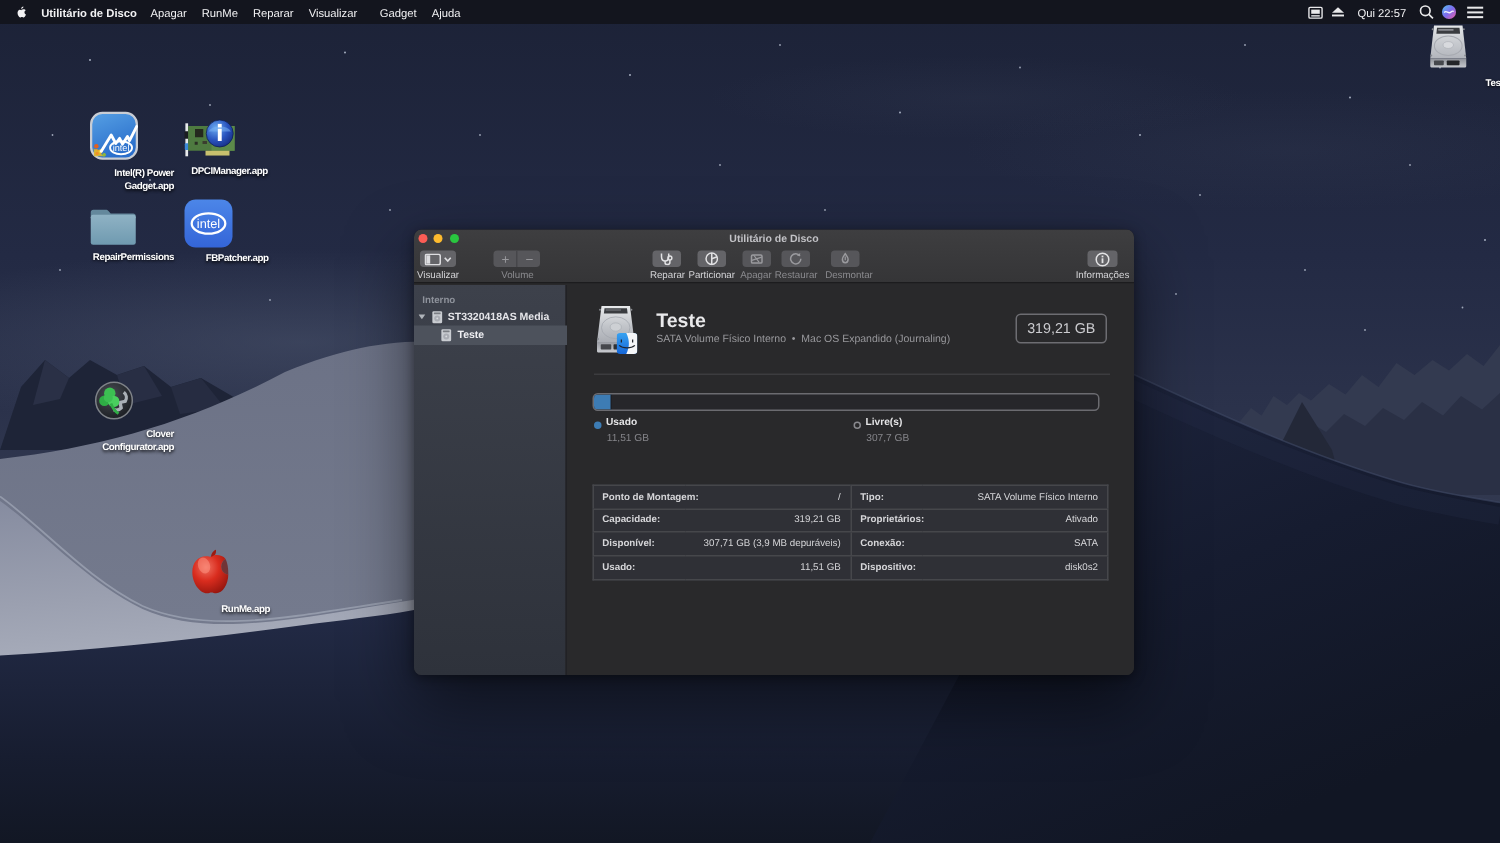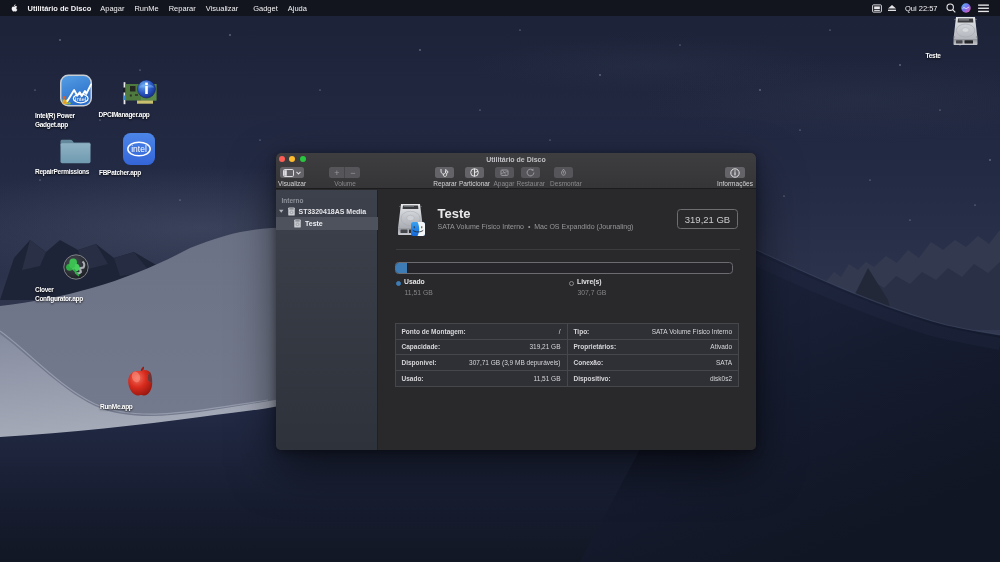--- a/index.html
+++ b/index.html
@@ -1,21 +1,21 @@
 <!DOCTYPE html>
 <html><head>
 <meta charset="utf-8">
 <style>
 html,body{margin:0;padding:0;width:1000px;height:562px;overflow:hidden;background:#1b2238;font-family:"Liberation Sans",sans-serif;}
 *{box-sizing:border-box;}
 #wall{position:absolute;left:0;top:0;width:1000px;height:562px;}
 #menubar{position:absolute;left:0;top:0;width:1000px;height:16px;background:rgba(19,21,29,.96);color:#f2f2f4;font-size:7.5px;display:flex;align-items:center;z-index:50;}
 #menubar span.mi{margin-right:10px;}
 #menubar span.g15{margin-right:15px;}
-.dicon{position:absolute;text-align:left;z-index:5;}
+.dicon{position:absolute;text-align:right;z-index:5;}
 .dicon svg{display:block;margin:0 auto;}
 .dlabel{color:#fff;font-size:6.5px;letter-spacing:-.28px;font-weight:bold;text-shadow:0 1px 2px rgba(0,0,0,.85);line-height:9px;}
 #win{position:absolute;left:276px;top:153px;width:480px;height:297px;border-radius:5px;box-shadow:0 18px 45px rgba(0,0,0,.55),0 2px 8px rgba(0,0,0,.4);z-index:20;overflow:hidden;background:#29292b;}
 #whead{position:absolute;left:0;top:0;width:480px;height:35.5px;background:linear-gradient(#3e3e40,#353537);border-bottom:1px solid #1c1c1e;border-radius:5px 5px 0 0;}
 #wtitle{position:absolute;left:0;top:3px;width:480px;text-align:center;font-size:7px;font-weight:bold;color:#c2c2c6;}
 .tl{position:absolute;top:3px;width:6px;height:6px;border-radius:50%;}
 .tbtn{position:absolute;top:14px;height:11px;background:#646468;border-radius:2.5px;display:flex;align-items:center;justify-content:center;}
 .tbtn.off{background:#56565a;}
 .tlabel{position:absolute;top:27px;font-size:6.5px;color:#d5d5d8;text-align:center;}
 .tlabel.off{color:#8a8a8e;}

